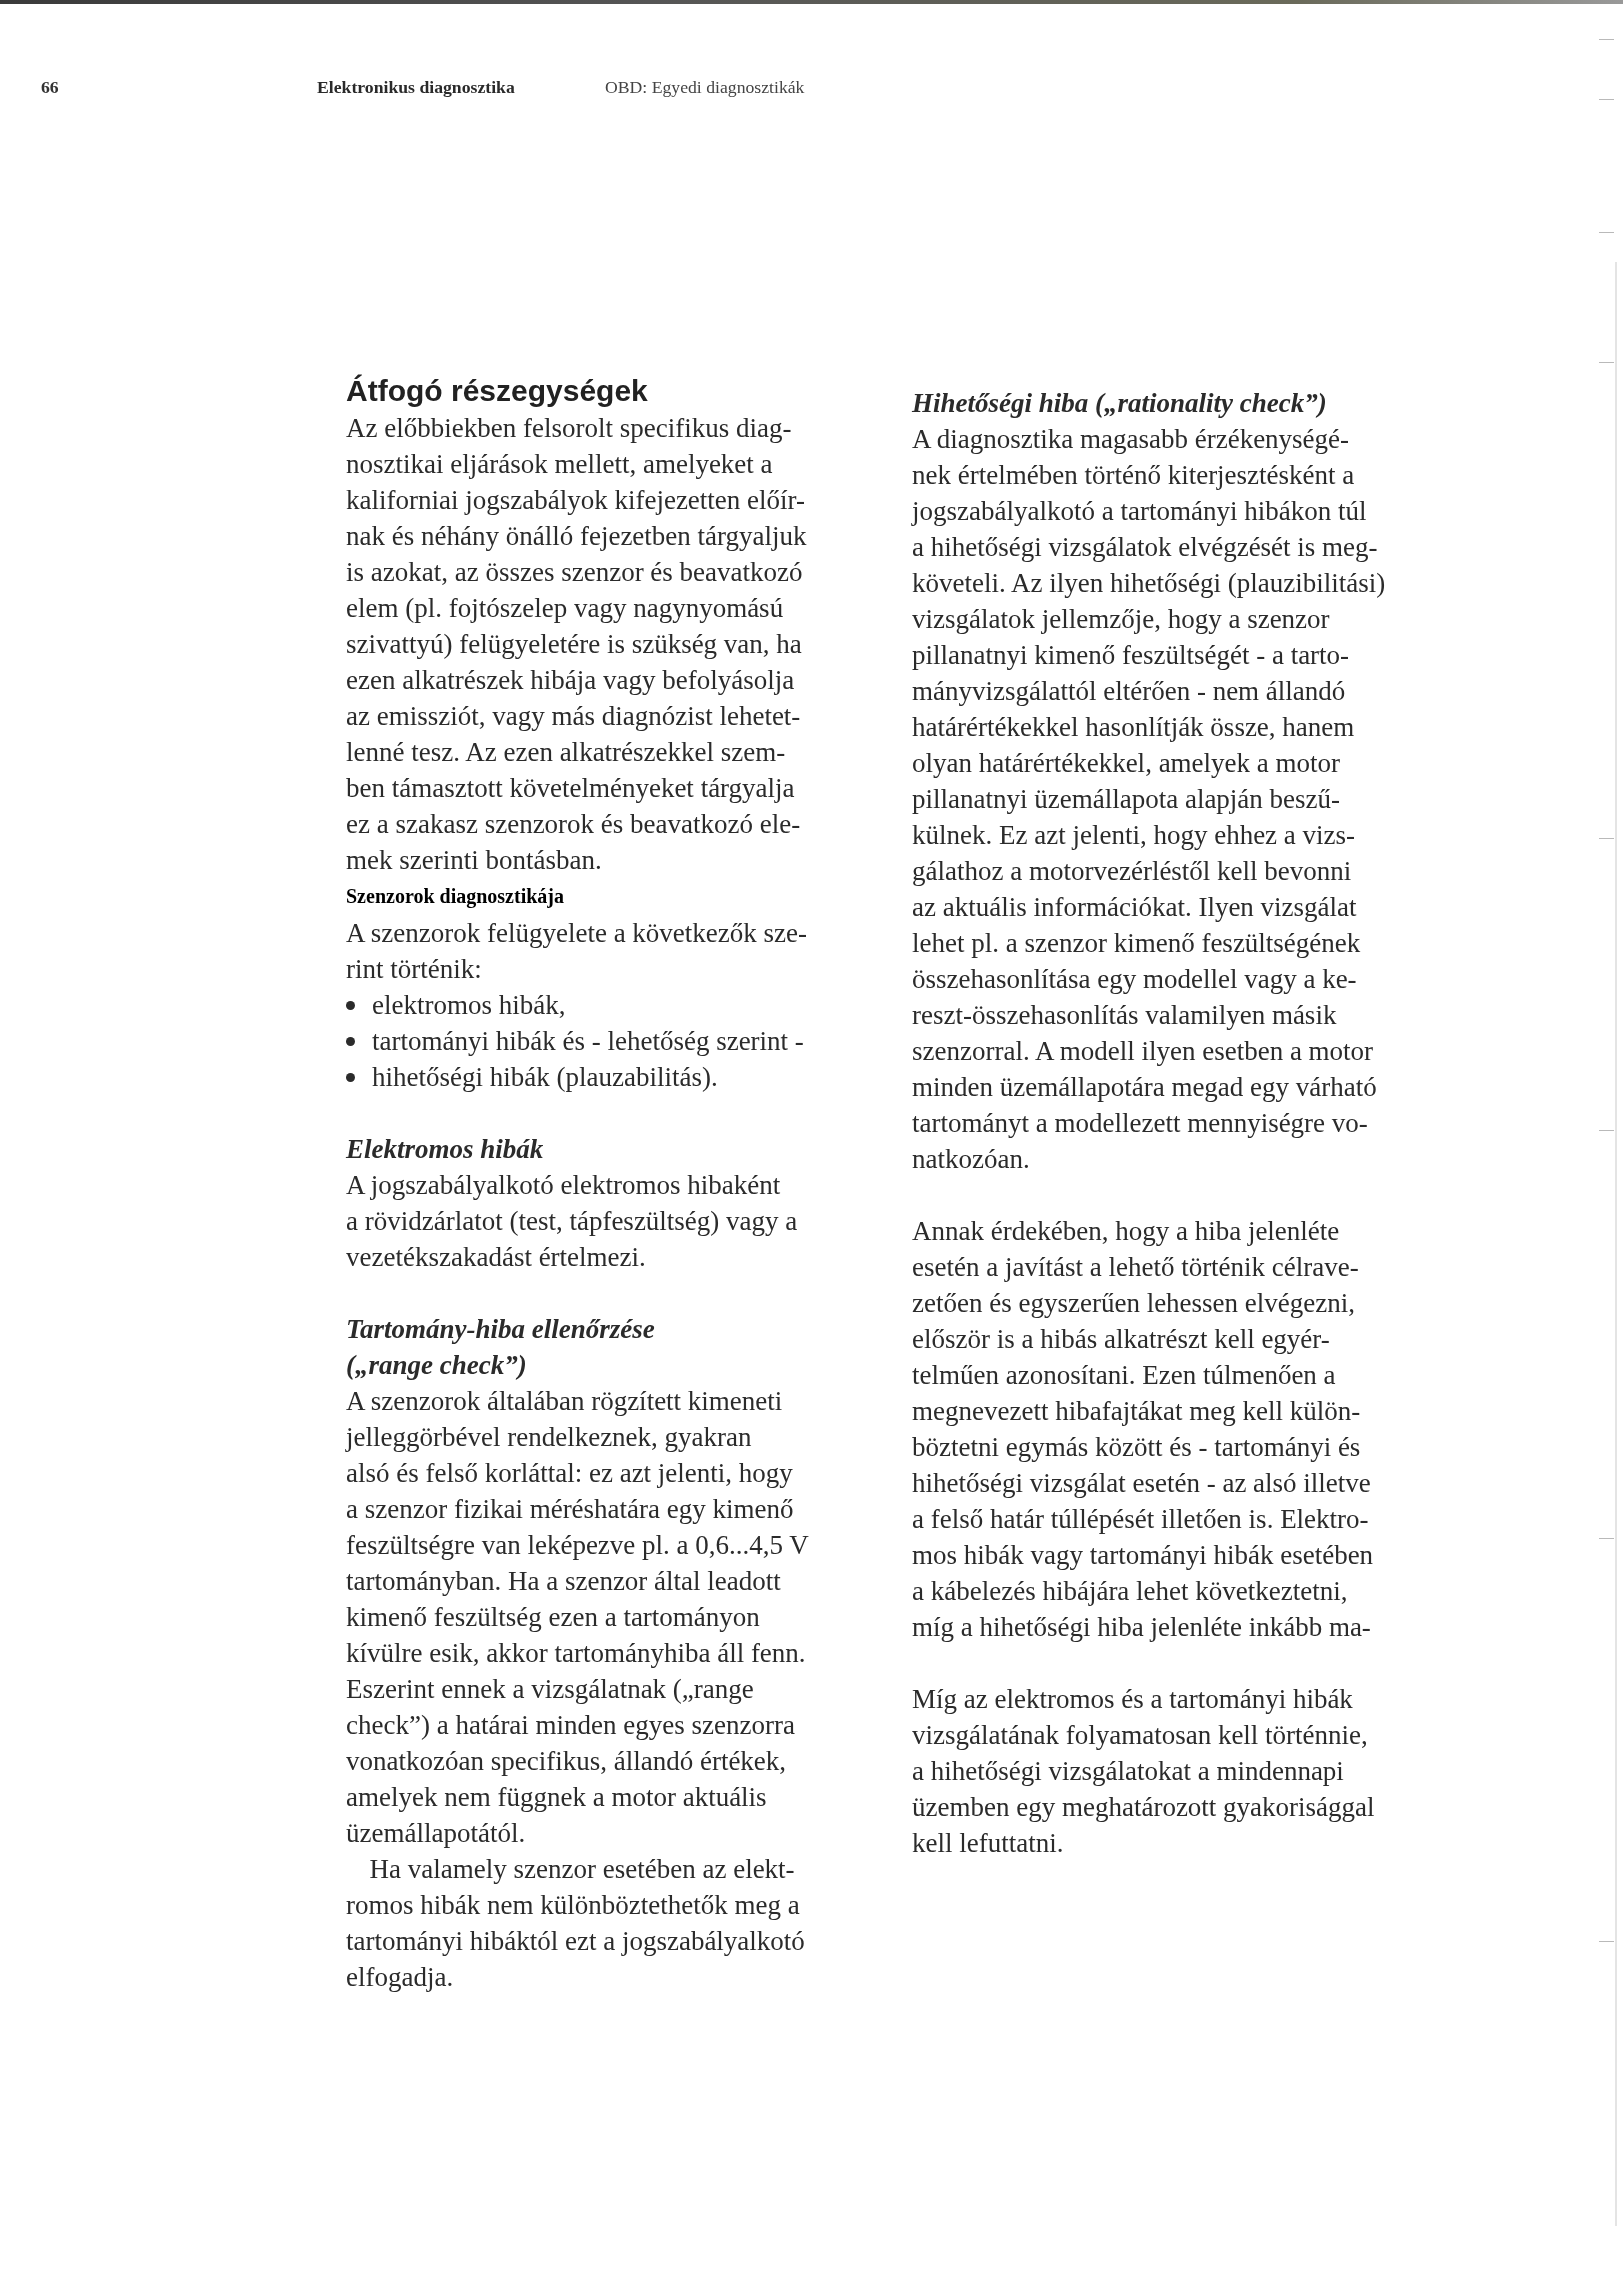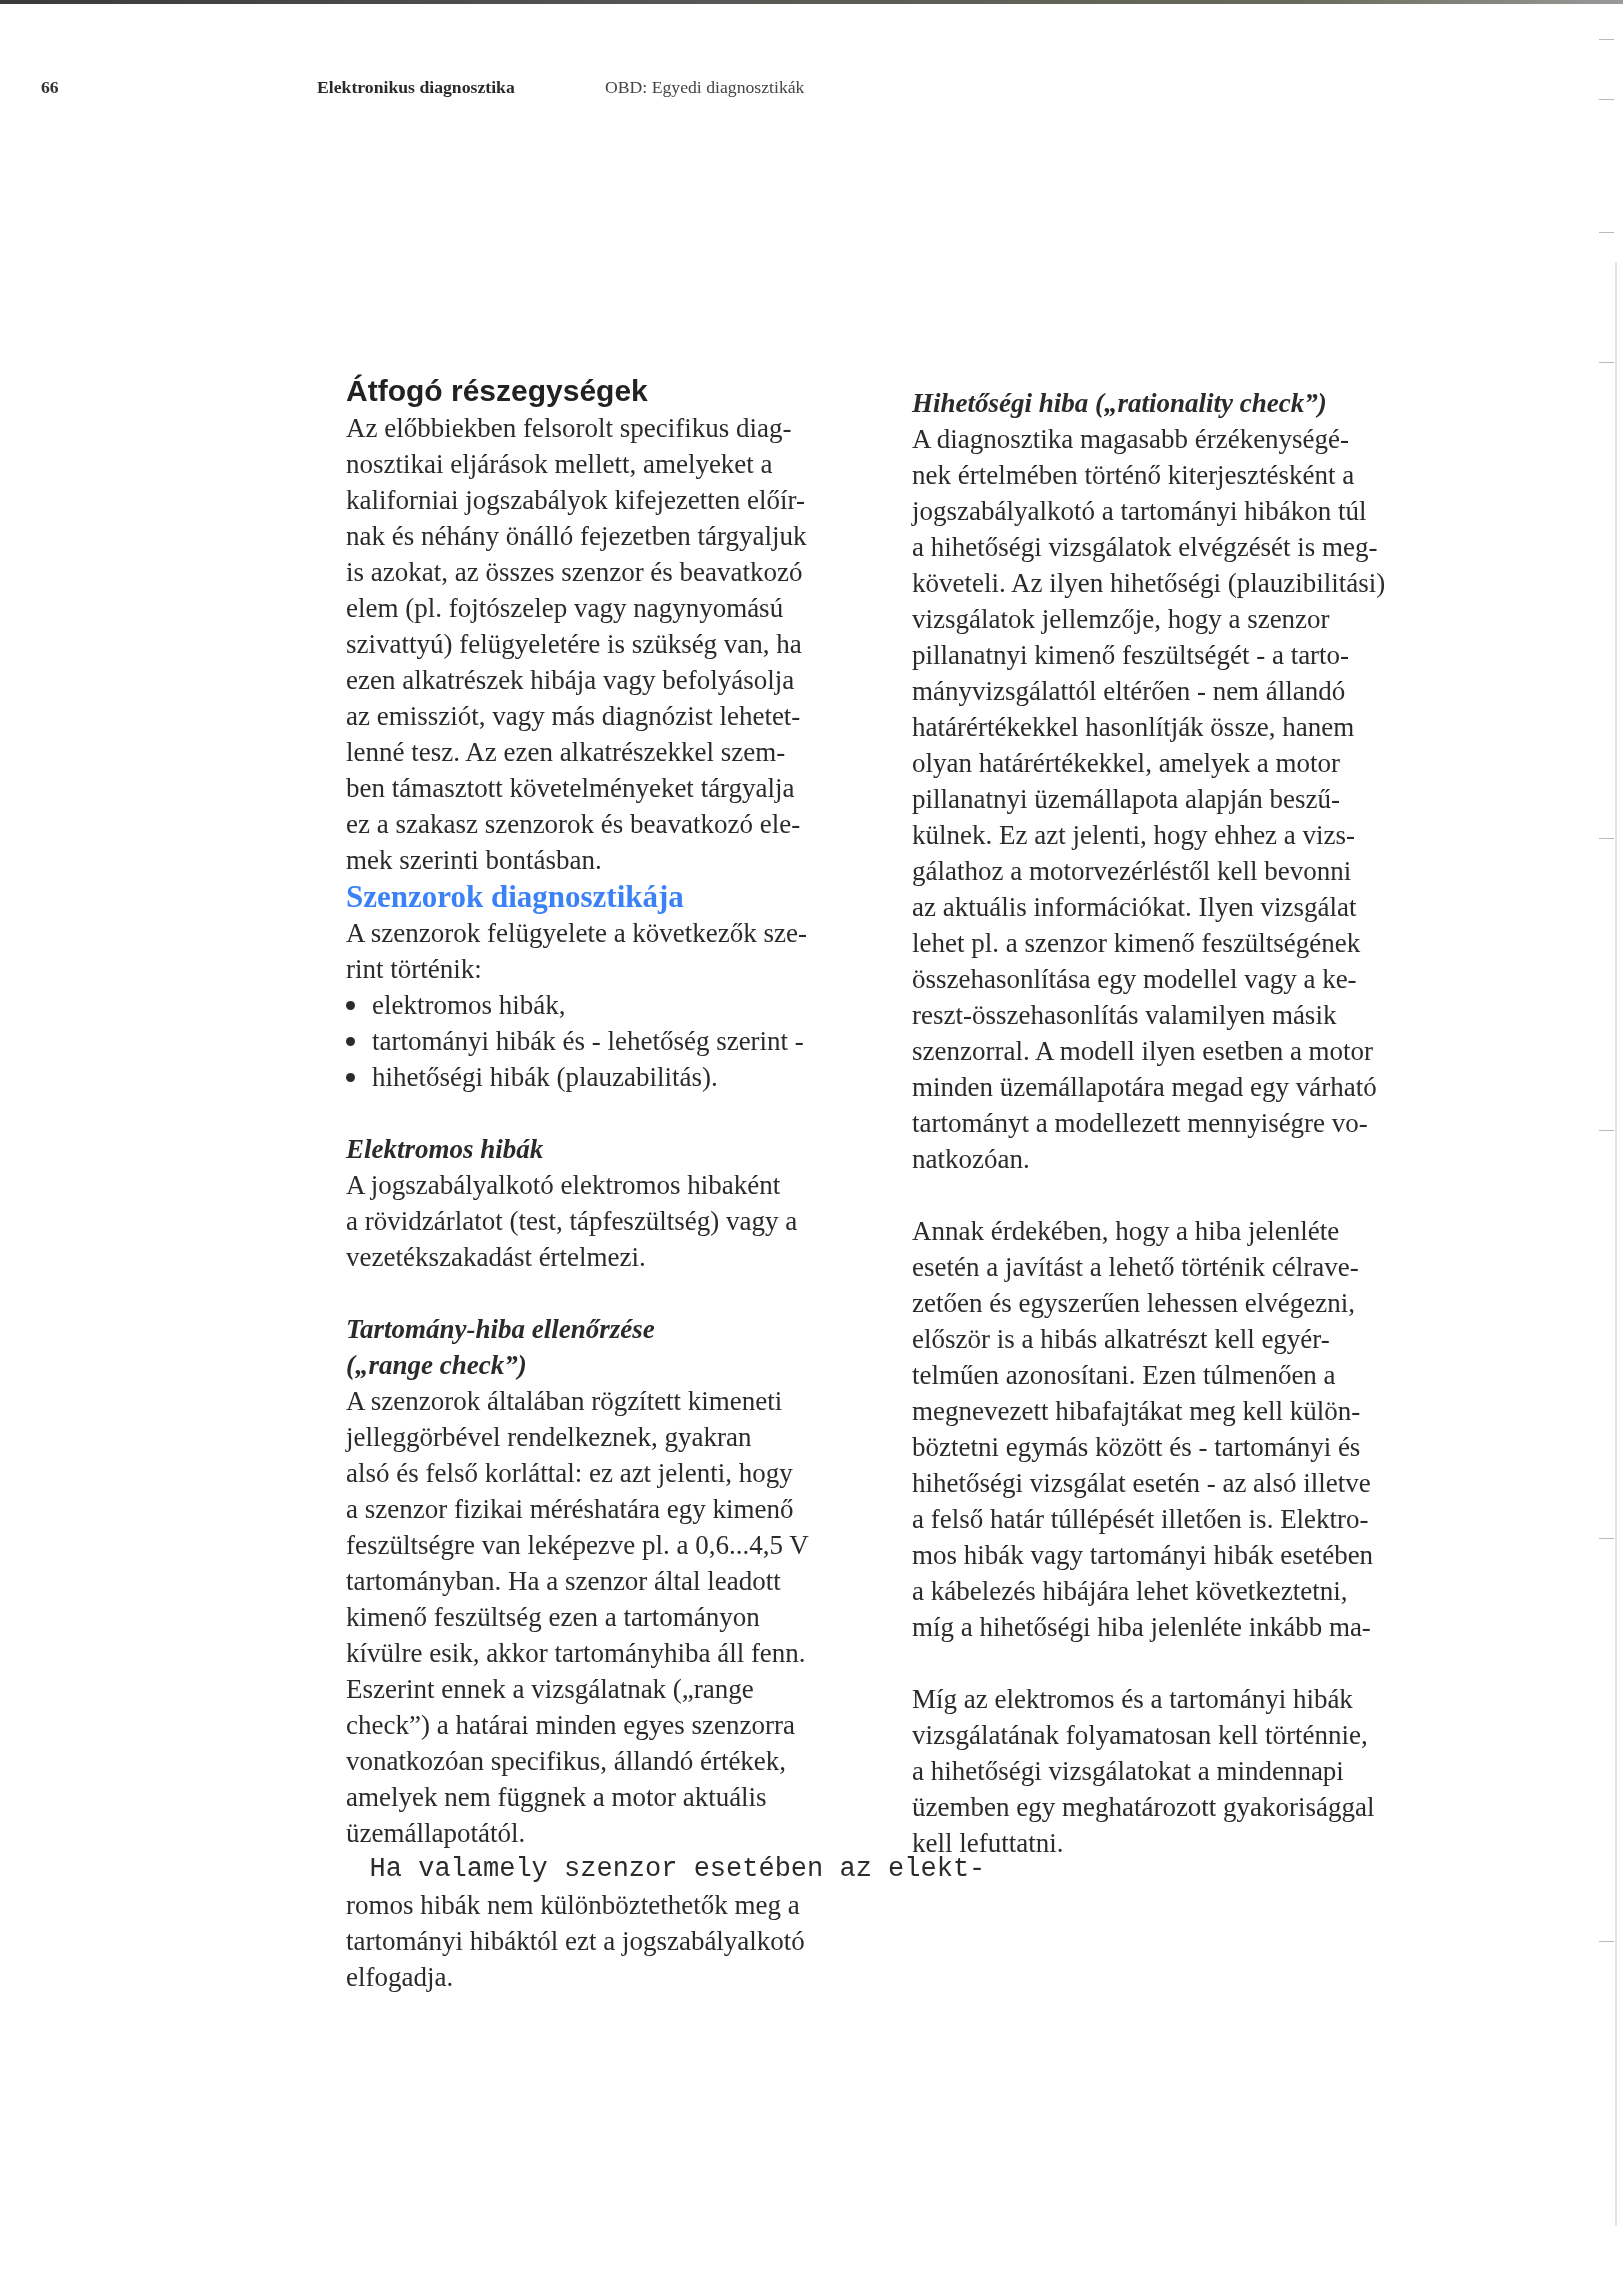--- a/index.html
+++ b/index.html
@@ -32,25 +32,25 @@
     font-size: 27px; line-height: 36px;
   }
   .col-left { left: 311px; margin-left: 35px; }
   .col-right { left: 912px; }
 
   .h-main {
     font-family: "Liberation Sans", "DejaVu Sans", sans-serif;
     font-weight: bold; font-size: 30px; line-height: 38px; color: #222;
     margin: 5.2px 0 0 0;
   }
-  .h-blue { color: #3b82f6; font-size: 31px; line-height: 37px; margin-top: 37px; }
+  .h-blue { color: #000000; font-size: 20px; line-height: 37px; margin-top: 37px; }
   .h-italic { font-style: italic; margin: 0; }
   .p { margin: 0; text-align: left; }
   .gap { height: 36px; }
-  .indent { text-indent: 23.6px; font-family: Liberation Mono, monospace; }
+  .indent { text-indent: 23.6px; }
   ul.bullets { list-style: none; margin: 0; padding: 0; }
   ul.bullets li { position: relative; padding-left: 26px; }
   ul.bullets li .dot {
     position: absolute; left: 0; top: 13.7px; width: 9.2px; height: 9.2px;
     border-radius: 50%; background: #2b2b2b;
   }
   .line { display: block; white-space: nowrap; }
 </style>
 </head>
 <body>

